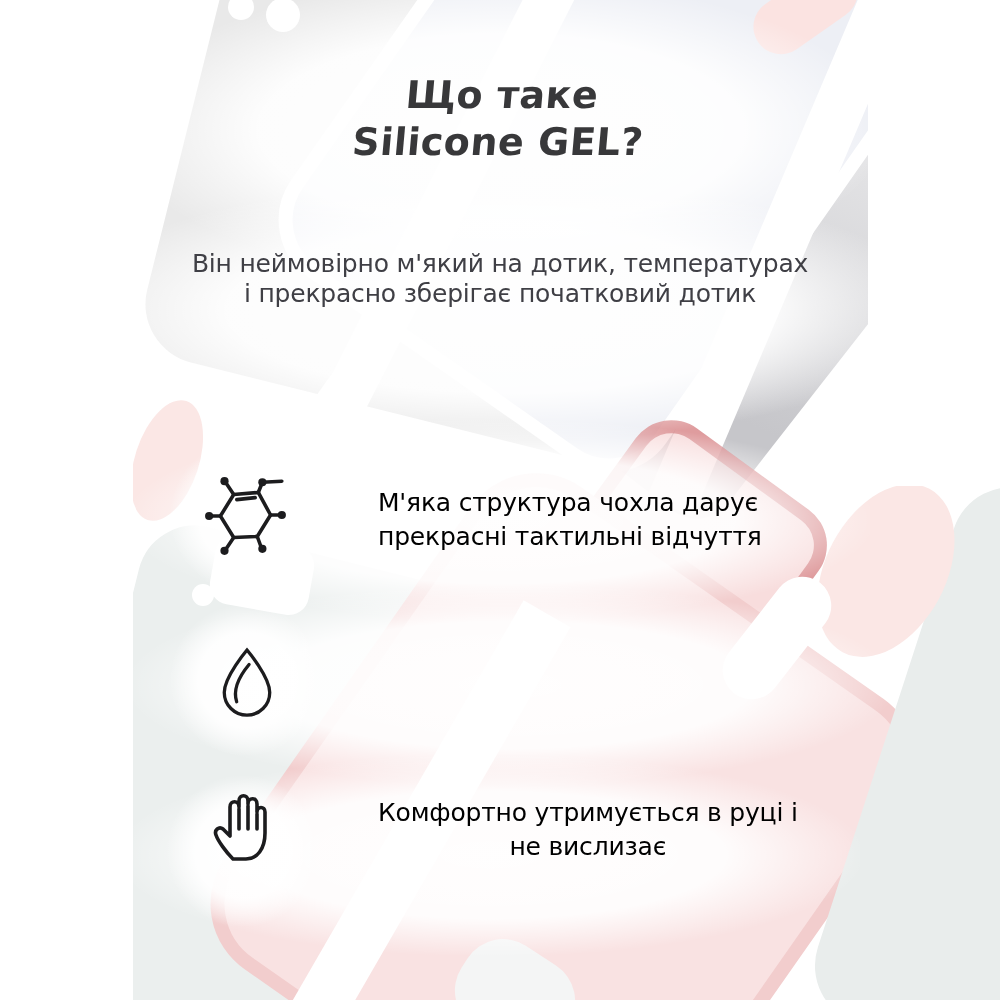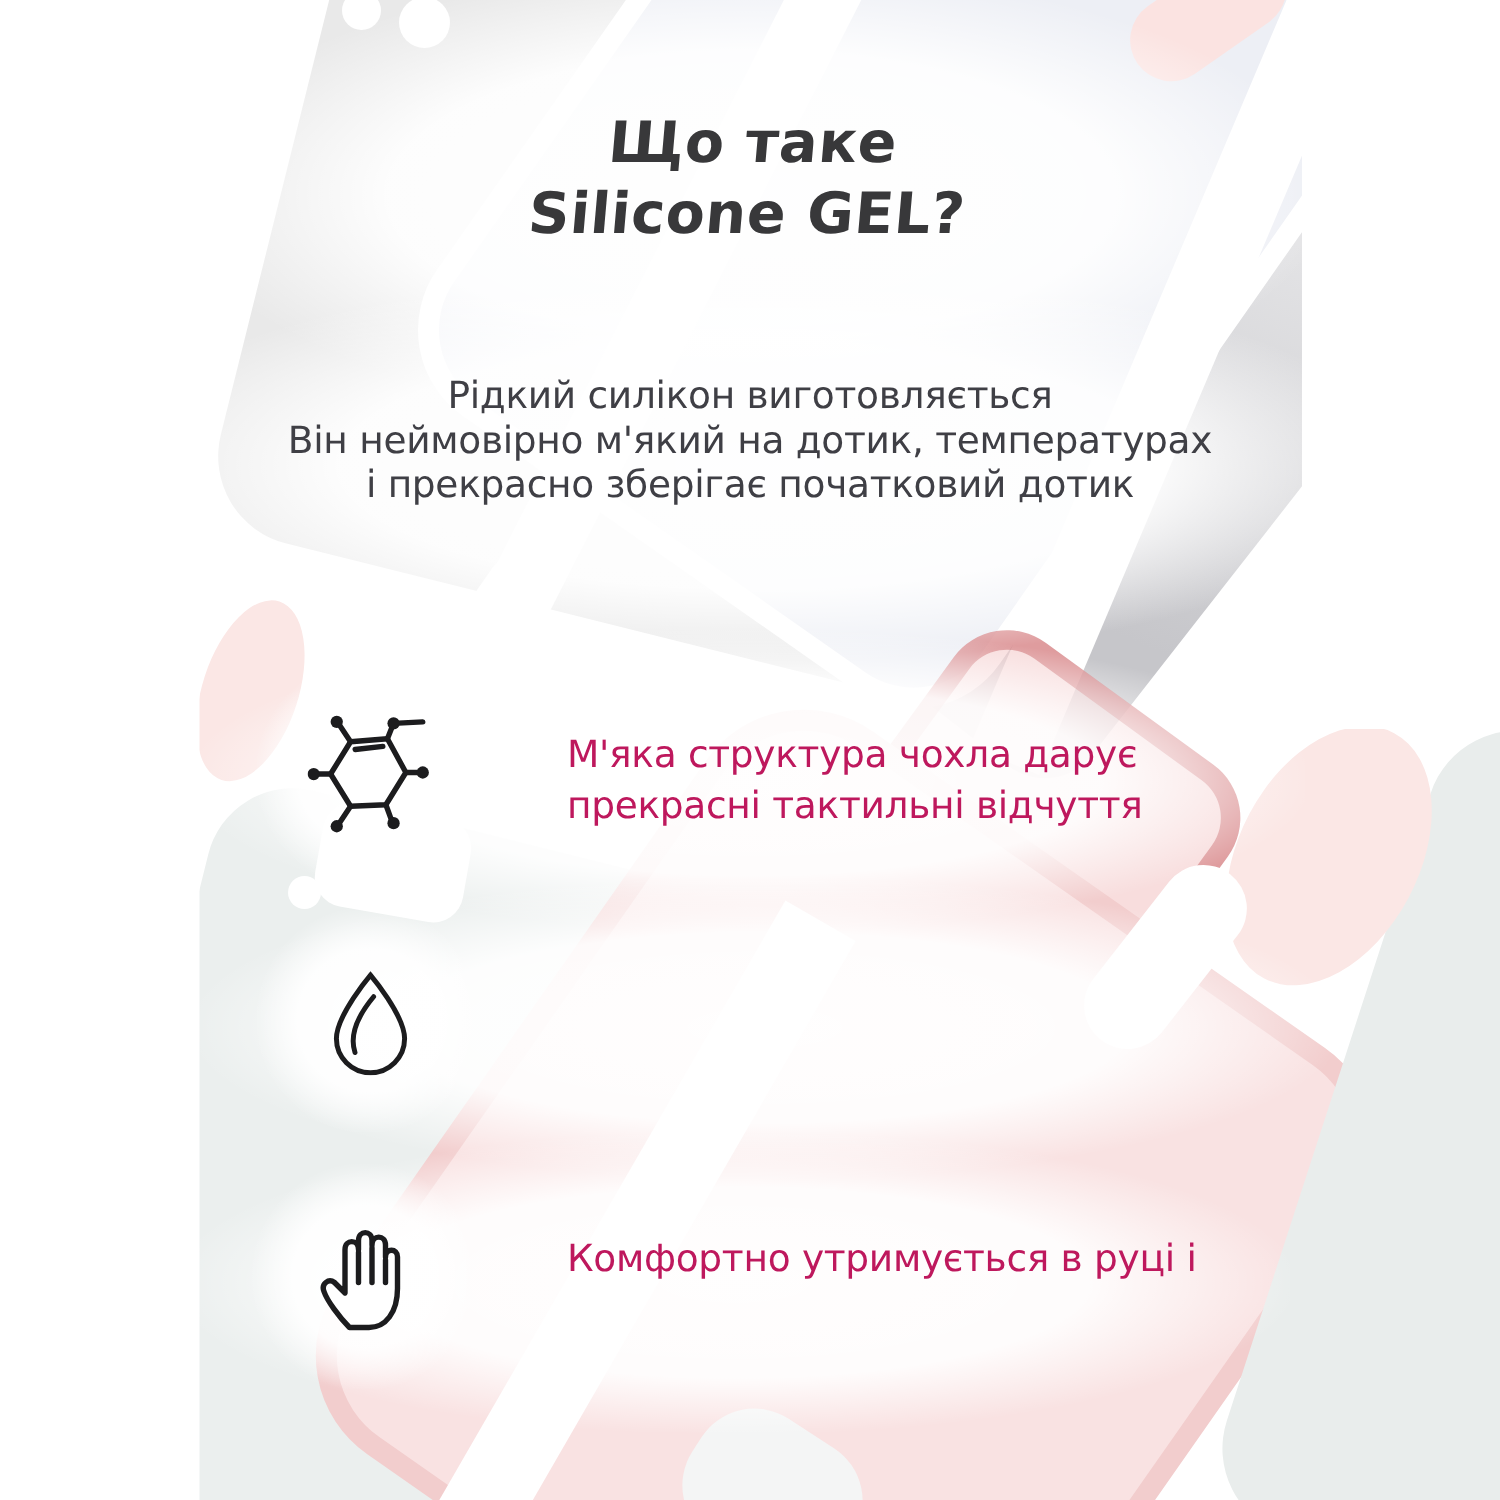--- a/index.html
+++ b/index.html
@@ -56,22 +56,22 @@
   .g-i1{left:171px;top:441px;width:150px;height:150px;}
   .g-i2{left:171px;top:605px;width:150px;height:150px;}
   .g-i3{left:168px;top:776px;width:150px;height:150px;}
 
   
   .title{left:0;top:72px;width:1000px;text-align:center;transform:skewX(-5deg);
          font-weight:bold;font-size:38px;line-height:47px;color:#38383a;letter-spacing:.5px;}
   .intro{left:0;top:249px;width:1000px;text-align:center;font-size:25px;line-height:29.5px;
          color:#3f3f45;letter-spacing:-.2px;}
   .feat{left:0;width:1000px;height:110px;}
-  .f1{top:470px;} .f2{top:643px;} .f3{top:810px;text-align:center;}
-  .feat-text{position:absolute;left:378px;font-size:25px;line-height:34px;color:#be185d;
+  .f1{top:470px;} .f2{top:643px;} .f3{top:784px;text-align:center;}
+  .feat-text{position:absolute;left:378px;font-size:25px;line-height:34px;color:#000000;
          letter-spacing:-.2px;}
   .f1 .feat-text{top:16px;} .f2 .feat-text{top:9px;} .f3 .feat-text{top:12px;}
   .icon{position:absolute;}
   .f1 .icon{left:205px;top:2px;} .f2 .icon{left:216px;top:0px;} .f3 .icon{left:210px;top:3px;}
   svg{display:block;}
 </style>
 </head>
 <body>
 
 <div id="canvas">
@@ -107,21 +107,20 @@
   <div class="abs glow g-i1"></div>
   <div class="abs glow g-i2"></div>
   <div class="abs glow g-i3"></div>
 
   <div class="abs title">
     <div>Що таке</div>
     <div>Silicone GEL?</div>
   </div>
 
   <div class="abs intro">
-    <div>Рідкий силікон виготовляється</div>
     <div>Він неймовірно м'який на дотик, температурах</div>
     <div>і прекрасно зберігає початковий дотик</div>
   </div>
 
   <div class="abs feat f1">
     <span class="icon">
       <svg width="82" height="86" viewBox="0 0 80 84" fill="none" stroke="#1c1c1e" stroke-width="3.5" stroke-linecap="round" stroke-linejoin="round">
         <polygon points="28,22 52,20 64,42 51,63 28,64 15,43"></polygon>
         <line x1="31" y1="27" x2="49" y2="25"></line>
         <line x1="28" y1="22" x2="20" y2="10"></line>
@@ -167,16 +166,17 @@
                  C55,62 47,72 36,72 Z"></path>
         <g fill="none">
           <path d="M29,22 L29,42"></path>
           <path d="M38,19 L38,42"></path>
           <path d="M47,27 L47,42"></path>
         </g>
       </svg>
     </span>
     <div class="feat-text">
       <div>Комфортно утримується в руці і</div>
+      <div>не вислизає</div>
     </div>
   </div>
 
 </div>
 
 </body></html>

